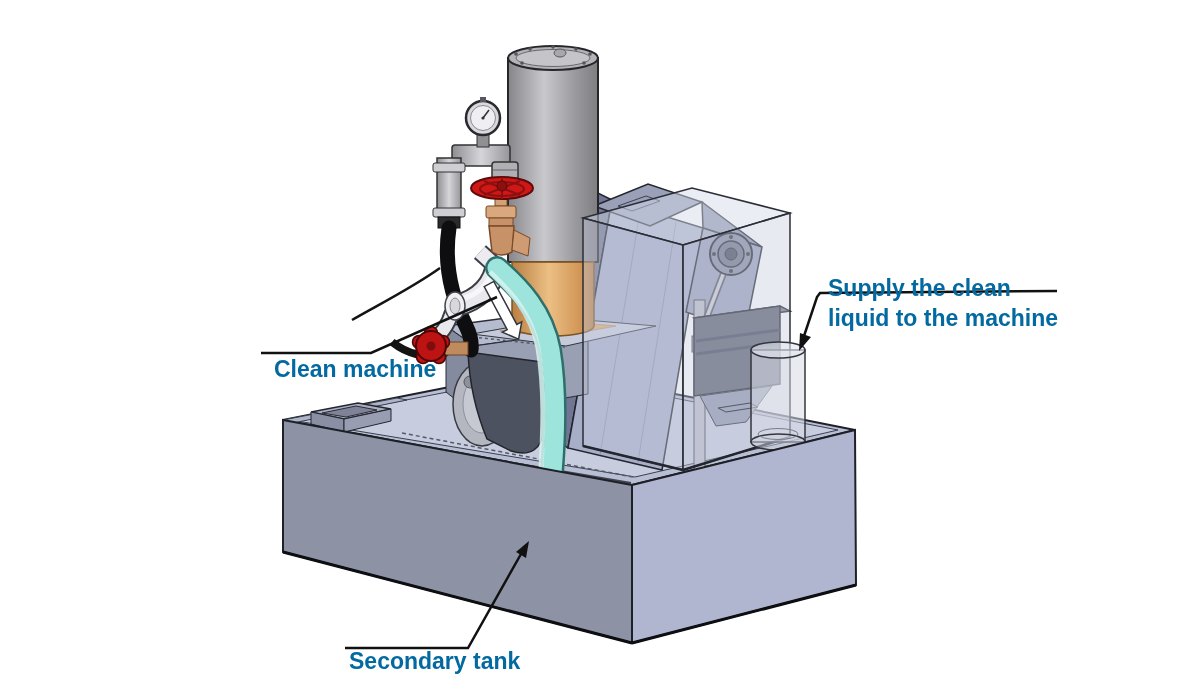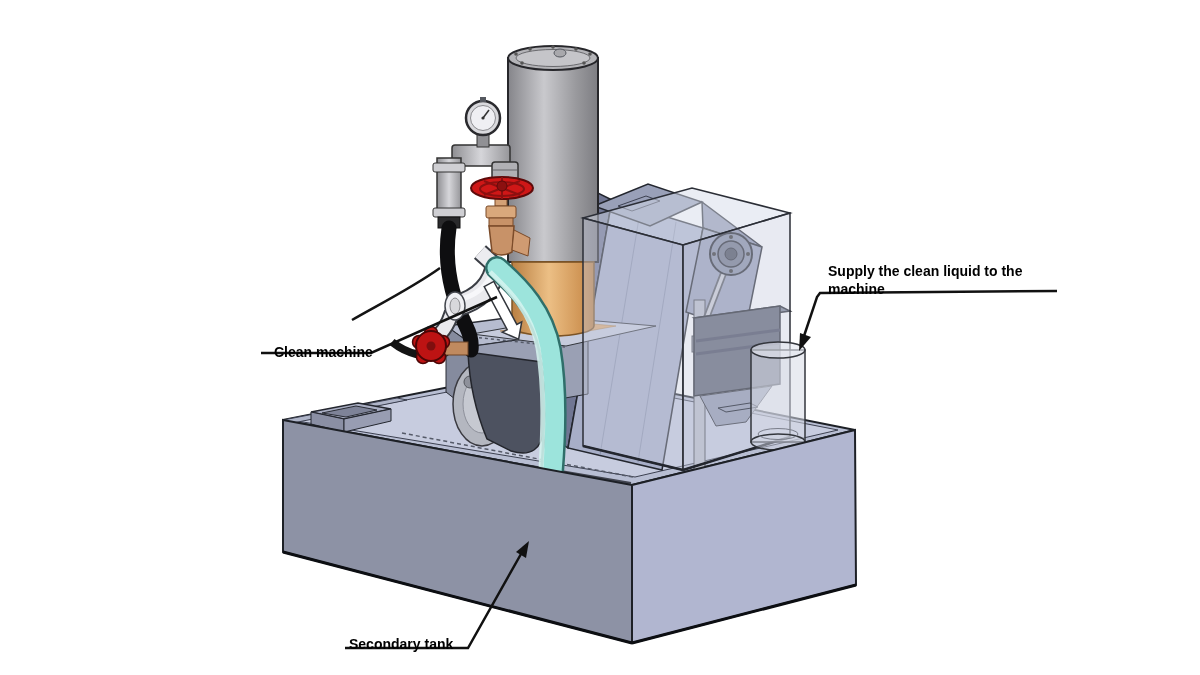--- a/index.html
+++ b/index.html
@@ -1,19 +1,19 @@
 <!DOCTYPE html>
 <html style="--outline: #1d2026; --leader: #111111; --tank-front: #8d92a5; --tank-side: #b1b6d0; --tank-top: #c7ccdf; --tank-top-base: #b8bed3; --machine-blue: #a7aec8; --machine-blue-dark: #707693; --plate-dark: #4d5260; --bin-gray: #5a5f6e; --cylinder-gray: #a6a6aa; --filter-orange: #d9a469; --hose-teal: #9ce4dc; --hose-teal-dark: #2f6f6a; --valve-red: #cf1717; --valve-brass: #c89268; --hose-black: #0e0e10; --metal-light: #b9bcc8; --white-pipe: #e9e9ed; --enclosure-glass: rgba(199,205,224,0.42); --bucket-glass: rgba(215,219,230,0.55);"><head>
 <meta charset="utf-8">
 <style>
   html,body{margin:0;padding:0;background:#fff;}
   #canvas{position:relative;width:1200px;height:675px;background:#fff;overflow:hidden;
           font-family:"Liberation Sans","DejaVu Sans",sans-serif;}
   #scene{position:absolute;left:0;top:0;}
-  .label{position:absolute;color:#000000;font-weight:bold;font-size:14px;line-height:1.28;
+  .label{position:absolute;color:#0369a1;font-weight:bold;font-size:23px;line-height:1.28;
          white-space:pre-line;}
   #lab-clean{left:274px;top:326px;}
   #lab-supply{left:828px;top:245px;width:238px;}
   #lab-secondary{left:349px;top:618px;}
 </style>
 </head>
 <body>
 
 <div id="canvas">
 <svg id="scene" width="1200" height="675" viewBox="0 0 1200 675">

